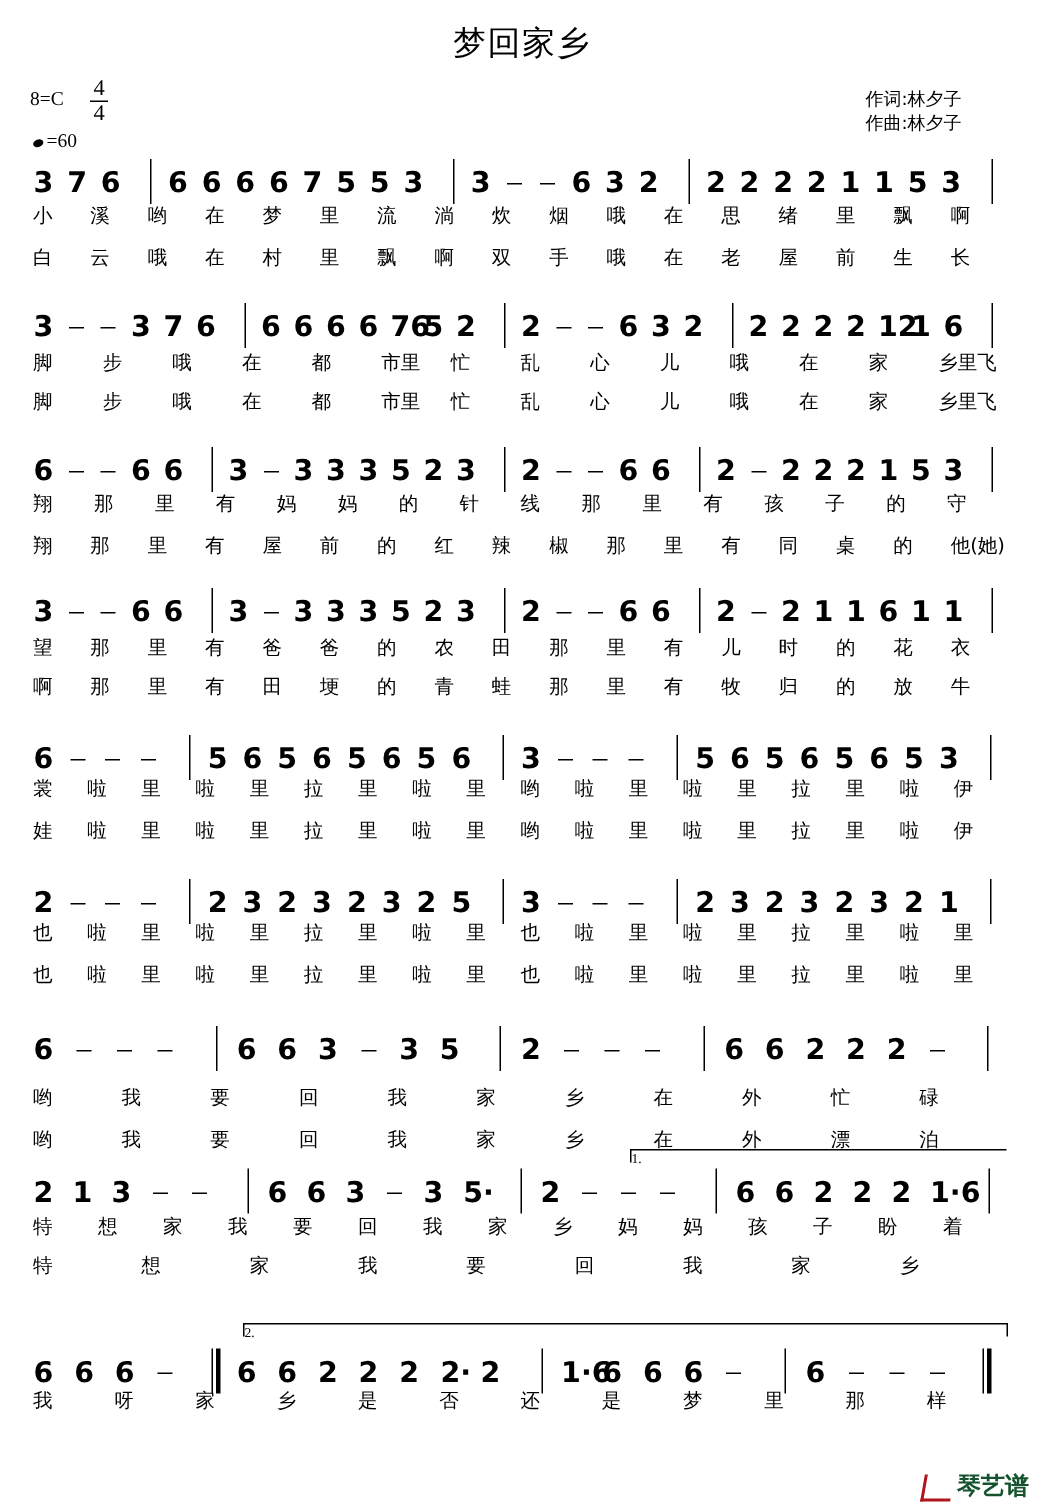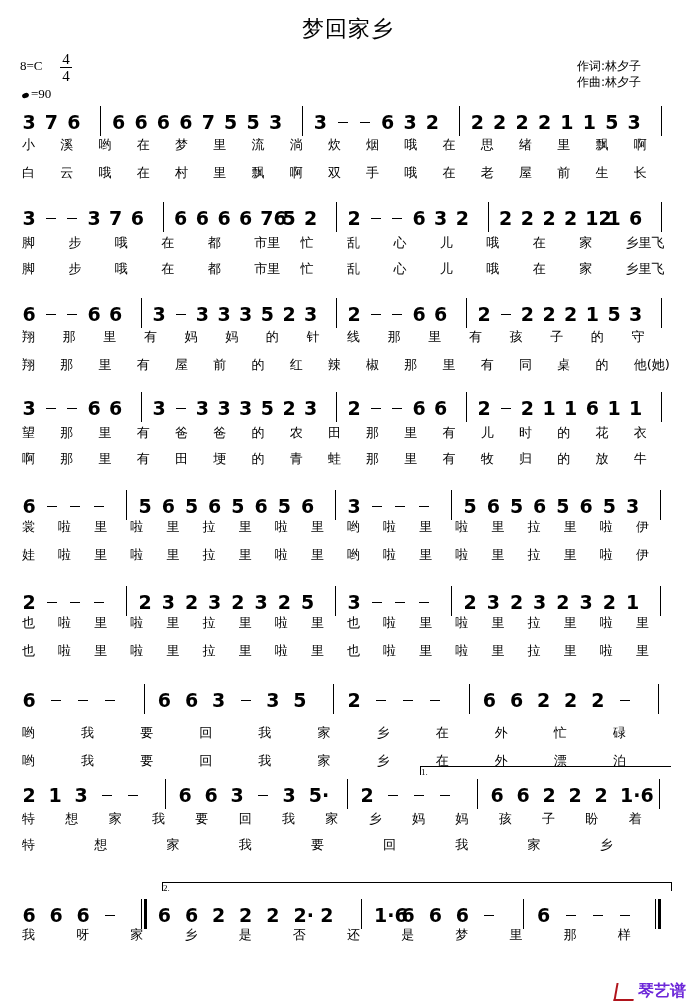--- a/index.html
+++ b/index.html
@@ -12,35 +12,35 @@
   .tempo { left:22px; top:86px; font-size:13px; font-family:"Liberation Serif", serif; }
   .tempo .note { display:inline-block; width:7px; height:5px; background:#000; border-radius:50%; transform:rotate(-20deg); margin-right:2px; position:relative; }
   .credits { left:577px; top:58px; font-size:12px; line-height:16px; }
   .n { position:absolute; font-family:"DejaVu Sans", sans-serif; font-weight:bold; font-size:19px; line-height:20px; width:14px; text-align:center; }
   .d { position:absolute; height:1px; background:#000; }
   .bar { position:absolute; width:1px; background:#000; }
   .bar2 { position:absolute; width:3px; background:#000; }
   .ul { position:absolute; height:1.5px; background:#000; }
   .ly { position:absolute; font-size:13px; line-height:14px; white-space:pre; }
   .volta { position:absolute; border-top:1px solid #000; border-left:1px solid #000; height:8px; font-size:9px; font-family:"Liberation Serif", serif; }
-  .logo { right:10px; bottom:6px; font-size:16px; font-weight:bold; color:#6d28d9; display:flex; align-items:center; gap:3px; }
+  .logo { right:10px; bottom:6px; font-size:16px; font-weight:bold; color:#14532d; display:flex; align-items:center; gap:3px; }
   .logo .mark { width:18px; height:16px; border:2px solid #b0141c; border-right:none; border-top:none; transform:skewX(-10deg); }
 </style>
 </head>
 <body>
 
 <div class="abs title">梦回家乡</div>
 <div class="abs key">8=C</div>
 <div class="abs ts">
   <div>4</div>
   <div class="line"></div>
   <div>4</div>
 </div>
 <div class="abs tempo">
-  <span class="note"></span><span>=90</span>
+  <span class="note"></span><span>=60</span>
 </div>
 <div class="abs credits">
   <div>作词:林夕子</div>
   <div>作曲:林夕子</div>
 </div>
 
 <div id="score">
     <div class="n" style="left: 22px; top: 112px; width: 14px;">3</div>
     <div class="n" style="left: 44.4138px; top: 112px; width: 14px;">7</div>
     <div class="n" style="left: 66.8276px; top: 112px; width: 14px;">6</div>

